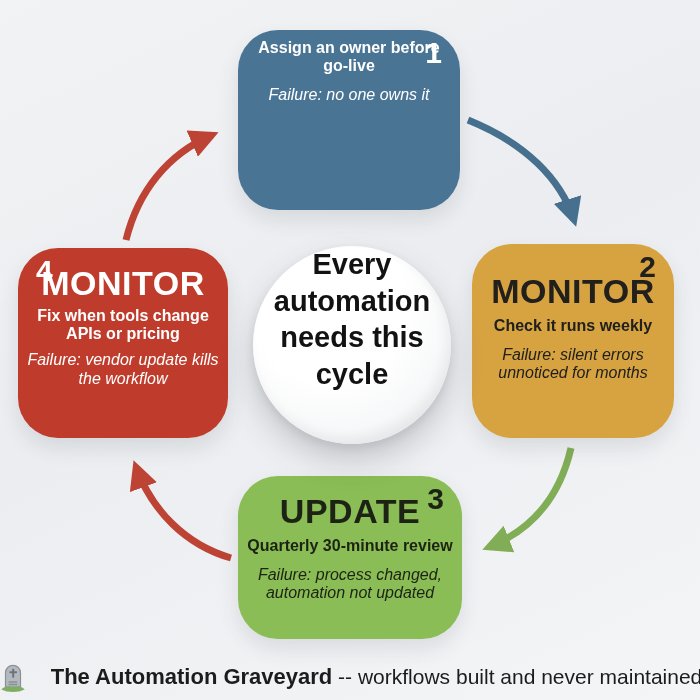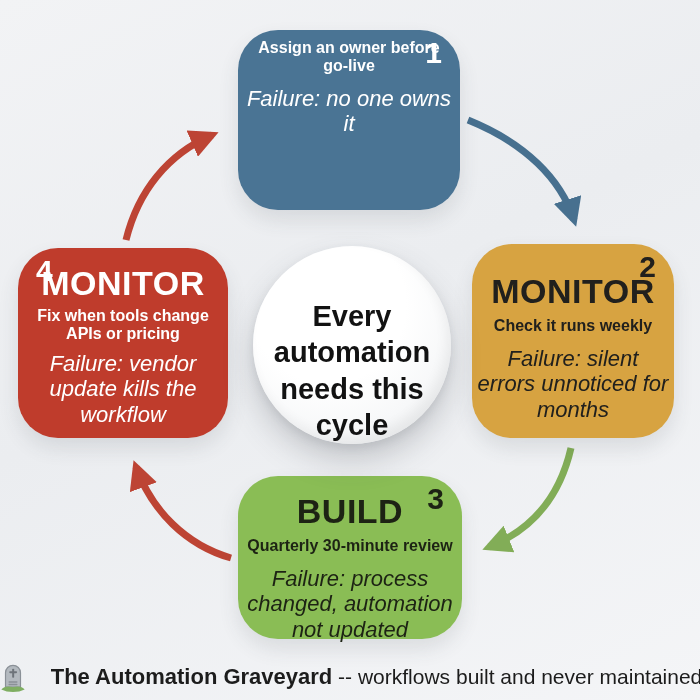--- a/index.html
+++ b/index.html
@@ -31,32 +31,32 @@
     margin:0;font-size:34px;font-weight:800;letter-spacing:0.5px;line-height:1;
   }
   .pos-build   .card-title{margin-top:24px;}
   .pos-monitor .card-title{margin-top:30px;}
   .pos-update  .card-title{margin-top:18px;}
   .pos-audit   .card-title{margin-top:18px;}
   .card-desc{
     margin:9px 6px 0 6px;font-size:16px;font-weight:700;line-height:1.13;
   }
   .card-fail{
-    margin:11px 4px 0 4px;font-style:italic;font-size:22px;line-height:1.15;
+    margin:11px 4px 0 4px;font-style:italic;font-size:16px;line-height:1.15;
   }
   .pos-update .card-desc{margin-top:7px;}
   .pos-update .card-fail{margin-top:8px;}
 
   .center-circle{
     position:absolute;left:253px;top:246px;width:198px;height:198px;
     border-radius:50%;
     background:radial-gradient(circle at 38% 30%, #ffffff 42%, #f7f8f9 68%, #e8eaec 100%);
     box-shadow:0 16px 30px rgba(70,75,85,0.25), 0 4px 8px rgba(70,75,85,0.10),
                inset -5px -7px 12px rgba(0,0,0,0.05);
-    display:flex;align-items:flex-end;justify-content:center;text-align:center;
+    display:flex;align-items:flex-start;justify-content:center;text-align:center;
   }
   .center-circle p{
     margin:0;width:182px;font-size:29px;font-weight:800;color:#121212;line-height:1.26;
   }
 
   .footer{
     position:absolute;left:0;right:0;top:658px;height:38px;
     display:flex;align-items:center;justify-content:center;gap:23px;
     color:#1c1c1c;
   }
@@ -95,21 +95,21 @@
 
   <div class="card pos-monitor num-right" style="background-color: rgb(215, 163, 65); color: rgb(33, 32, 29);">
     <div class="num">2</div>
     <h2 class="card-title">MONITOR</h2>
     <p class="card-desc">Check it runs weekly</p>
     <p class="card-fail">Failure: silent errors unnoticed for months</p>
   </div>
 
   <div class="card pos-audit num-right" style="background-color: rgb(138, 189, 85); color: rgb(29, 35, 20);">
     <div class="num">3</div>
-    <h2 class="card-title">BUILD</h2>
+    <h2 class="card-title">UPDATE</h2>
     <p class="card-desc">Quarterly 30-minute review</p>
     <p class="card-fail">Failure: process changed, automation not updated</p>
   </div>
 
   <div class="card pos-update num-left" style="background-color: rgb(191, 60, 44); color: rgb(255, 255, 255);">
     <div class="num">4</div>
     <h2 class="card-title">MONITOR</h2>
     <p class="card-desc">Fix when tools change APIs or pricing</p>
     <p class="card-fail">Failure: vendor update kills the workflow</p>
   </div>

